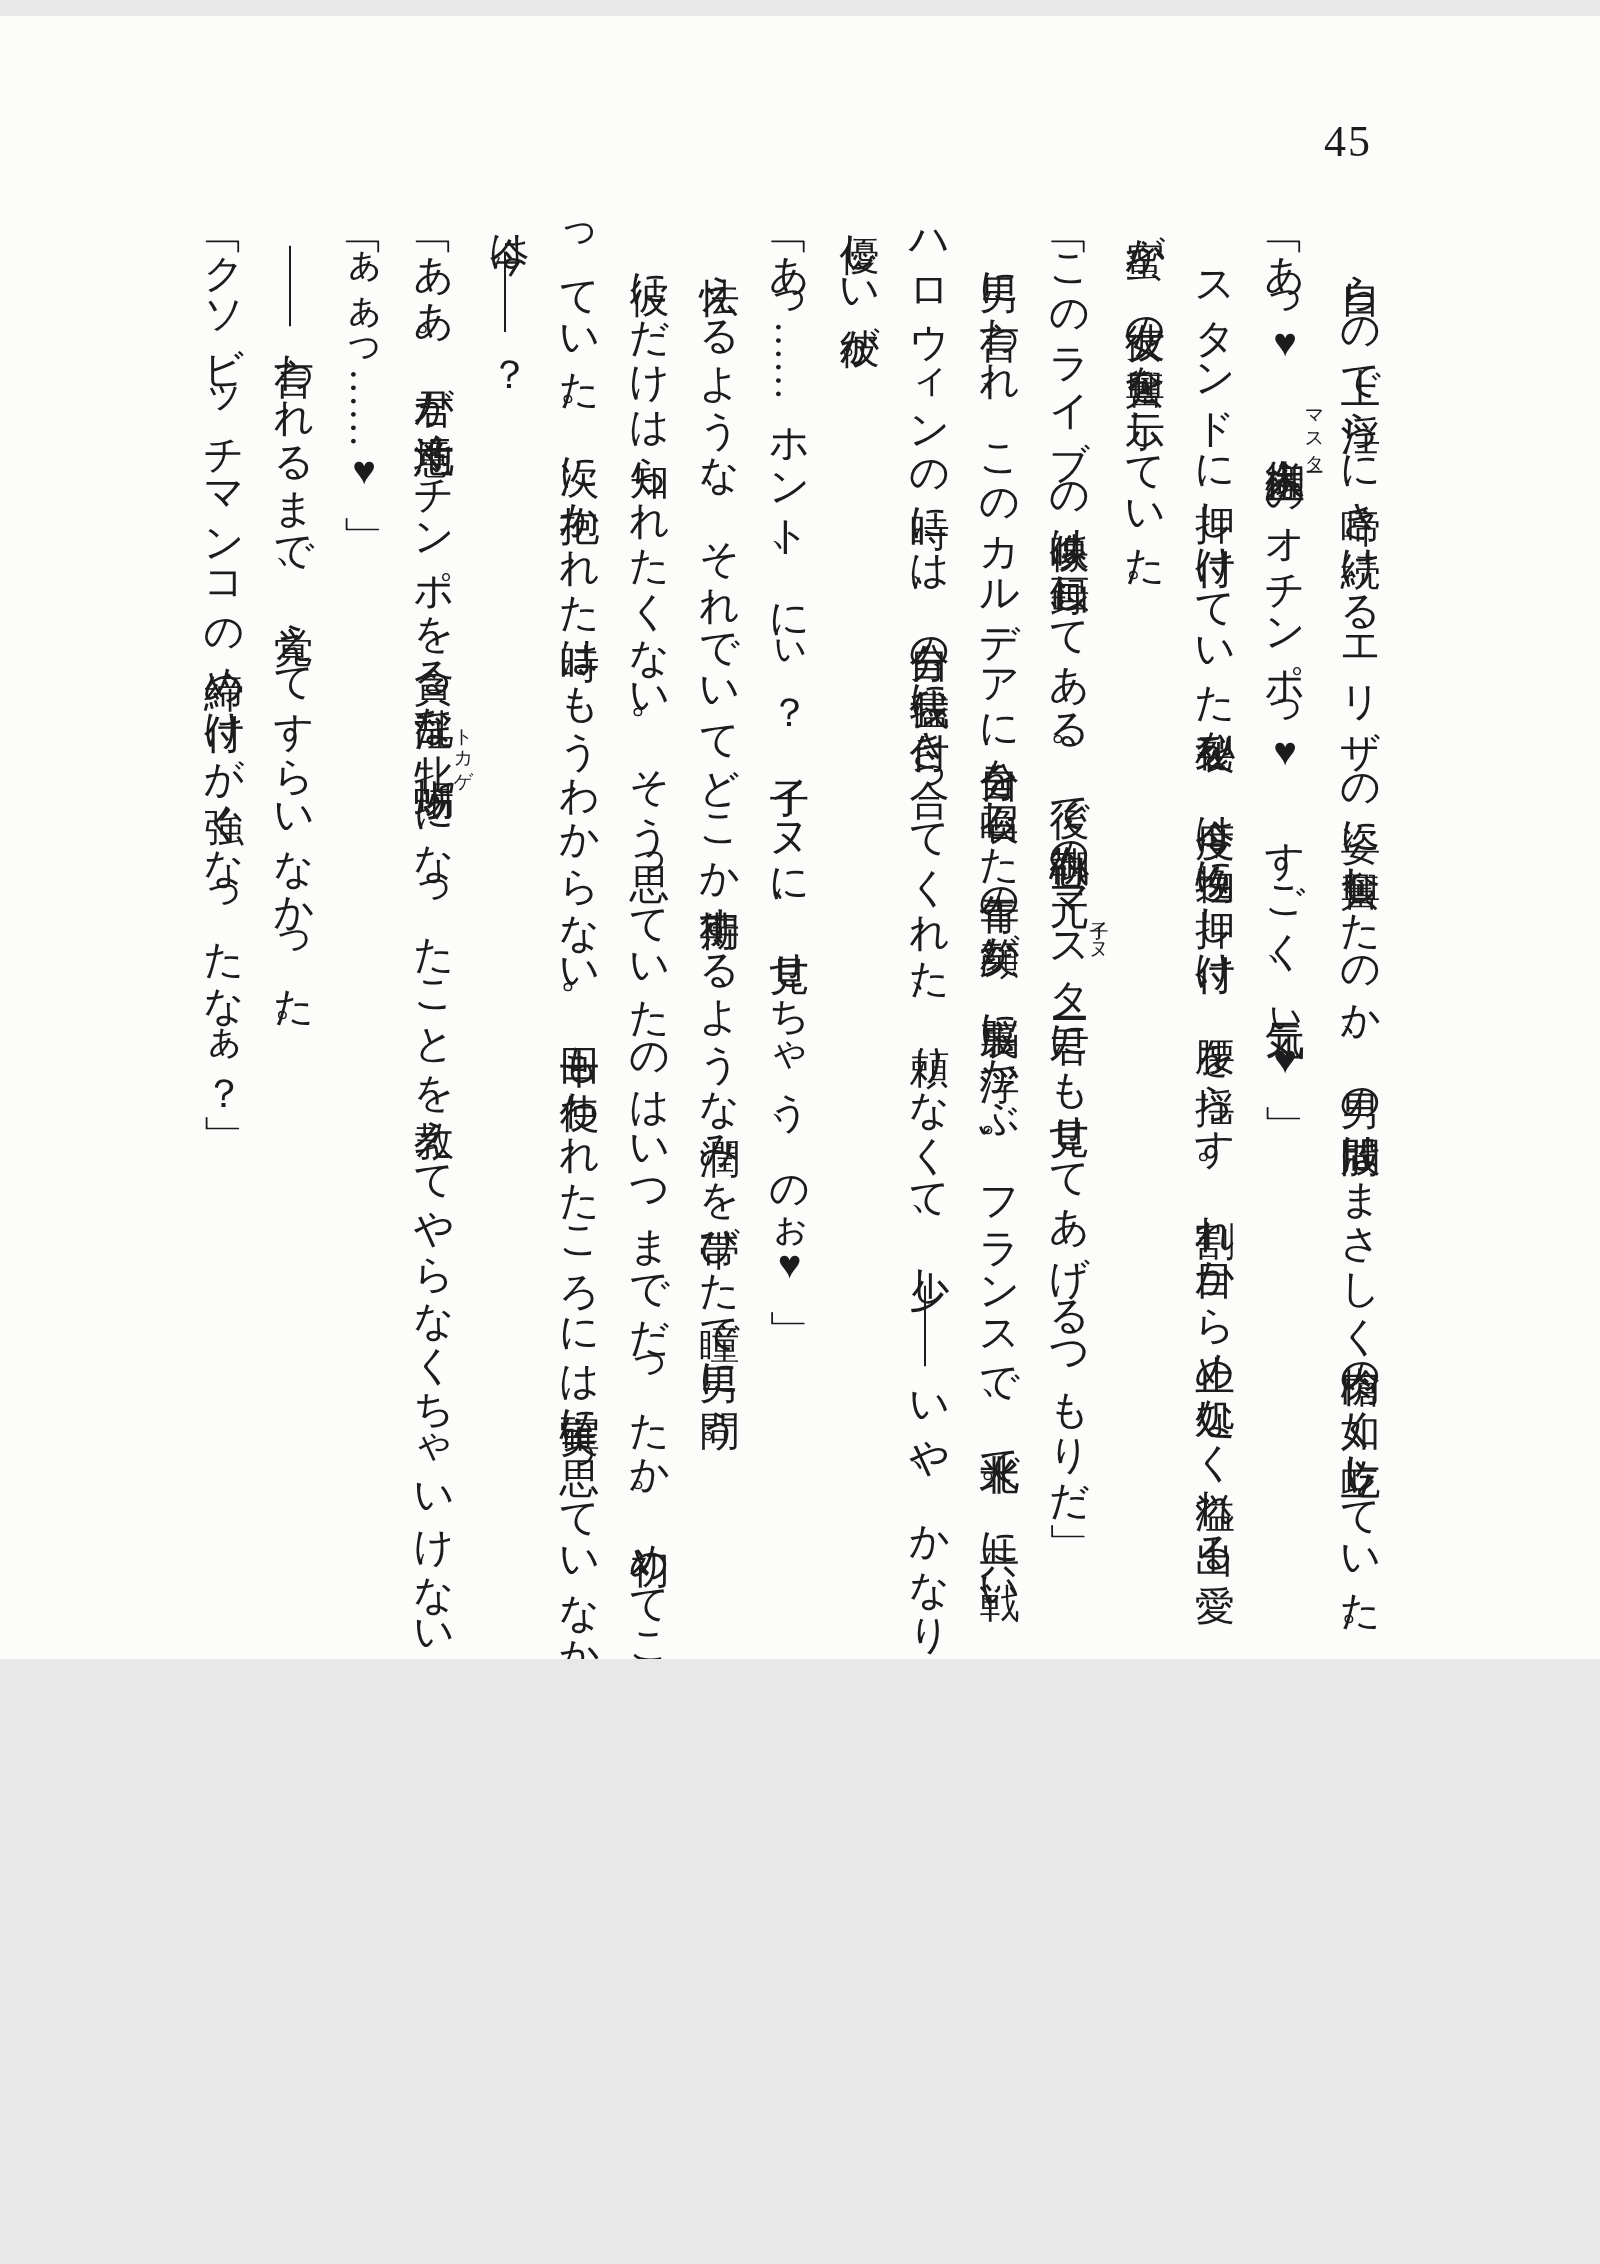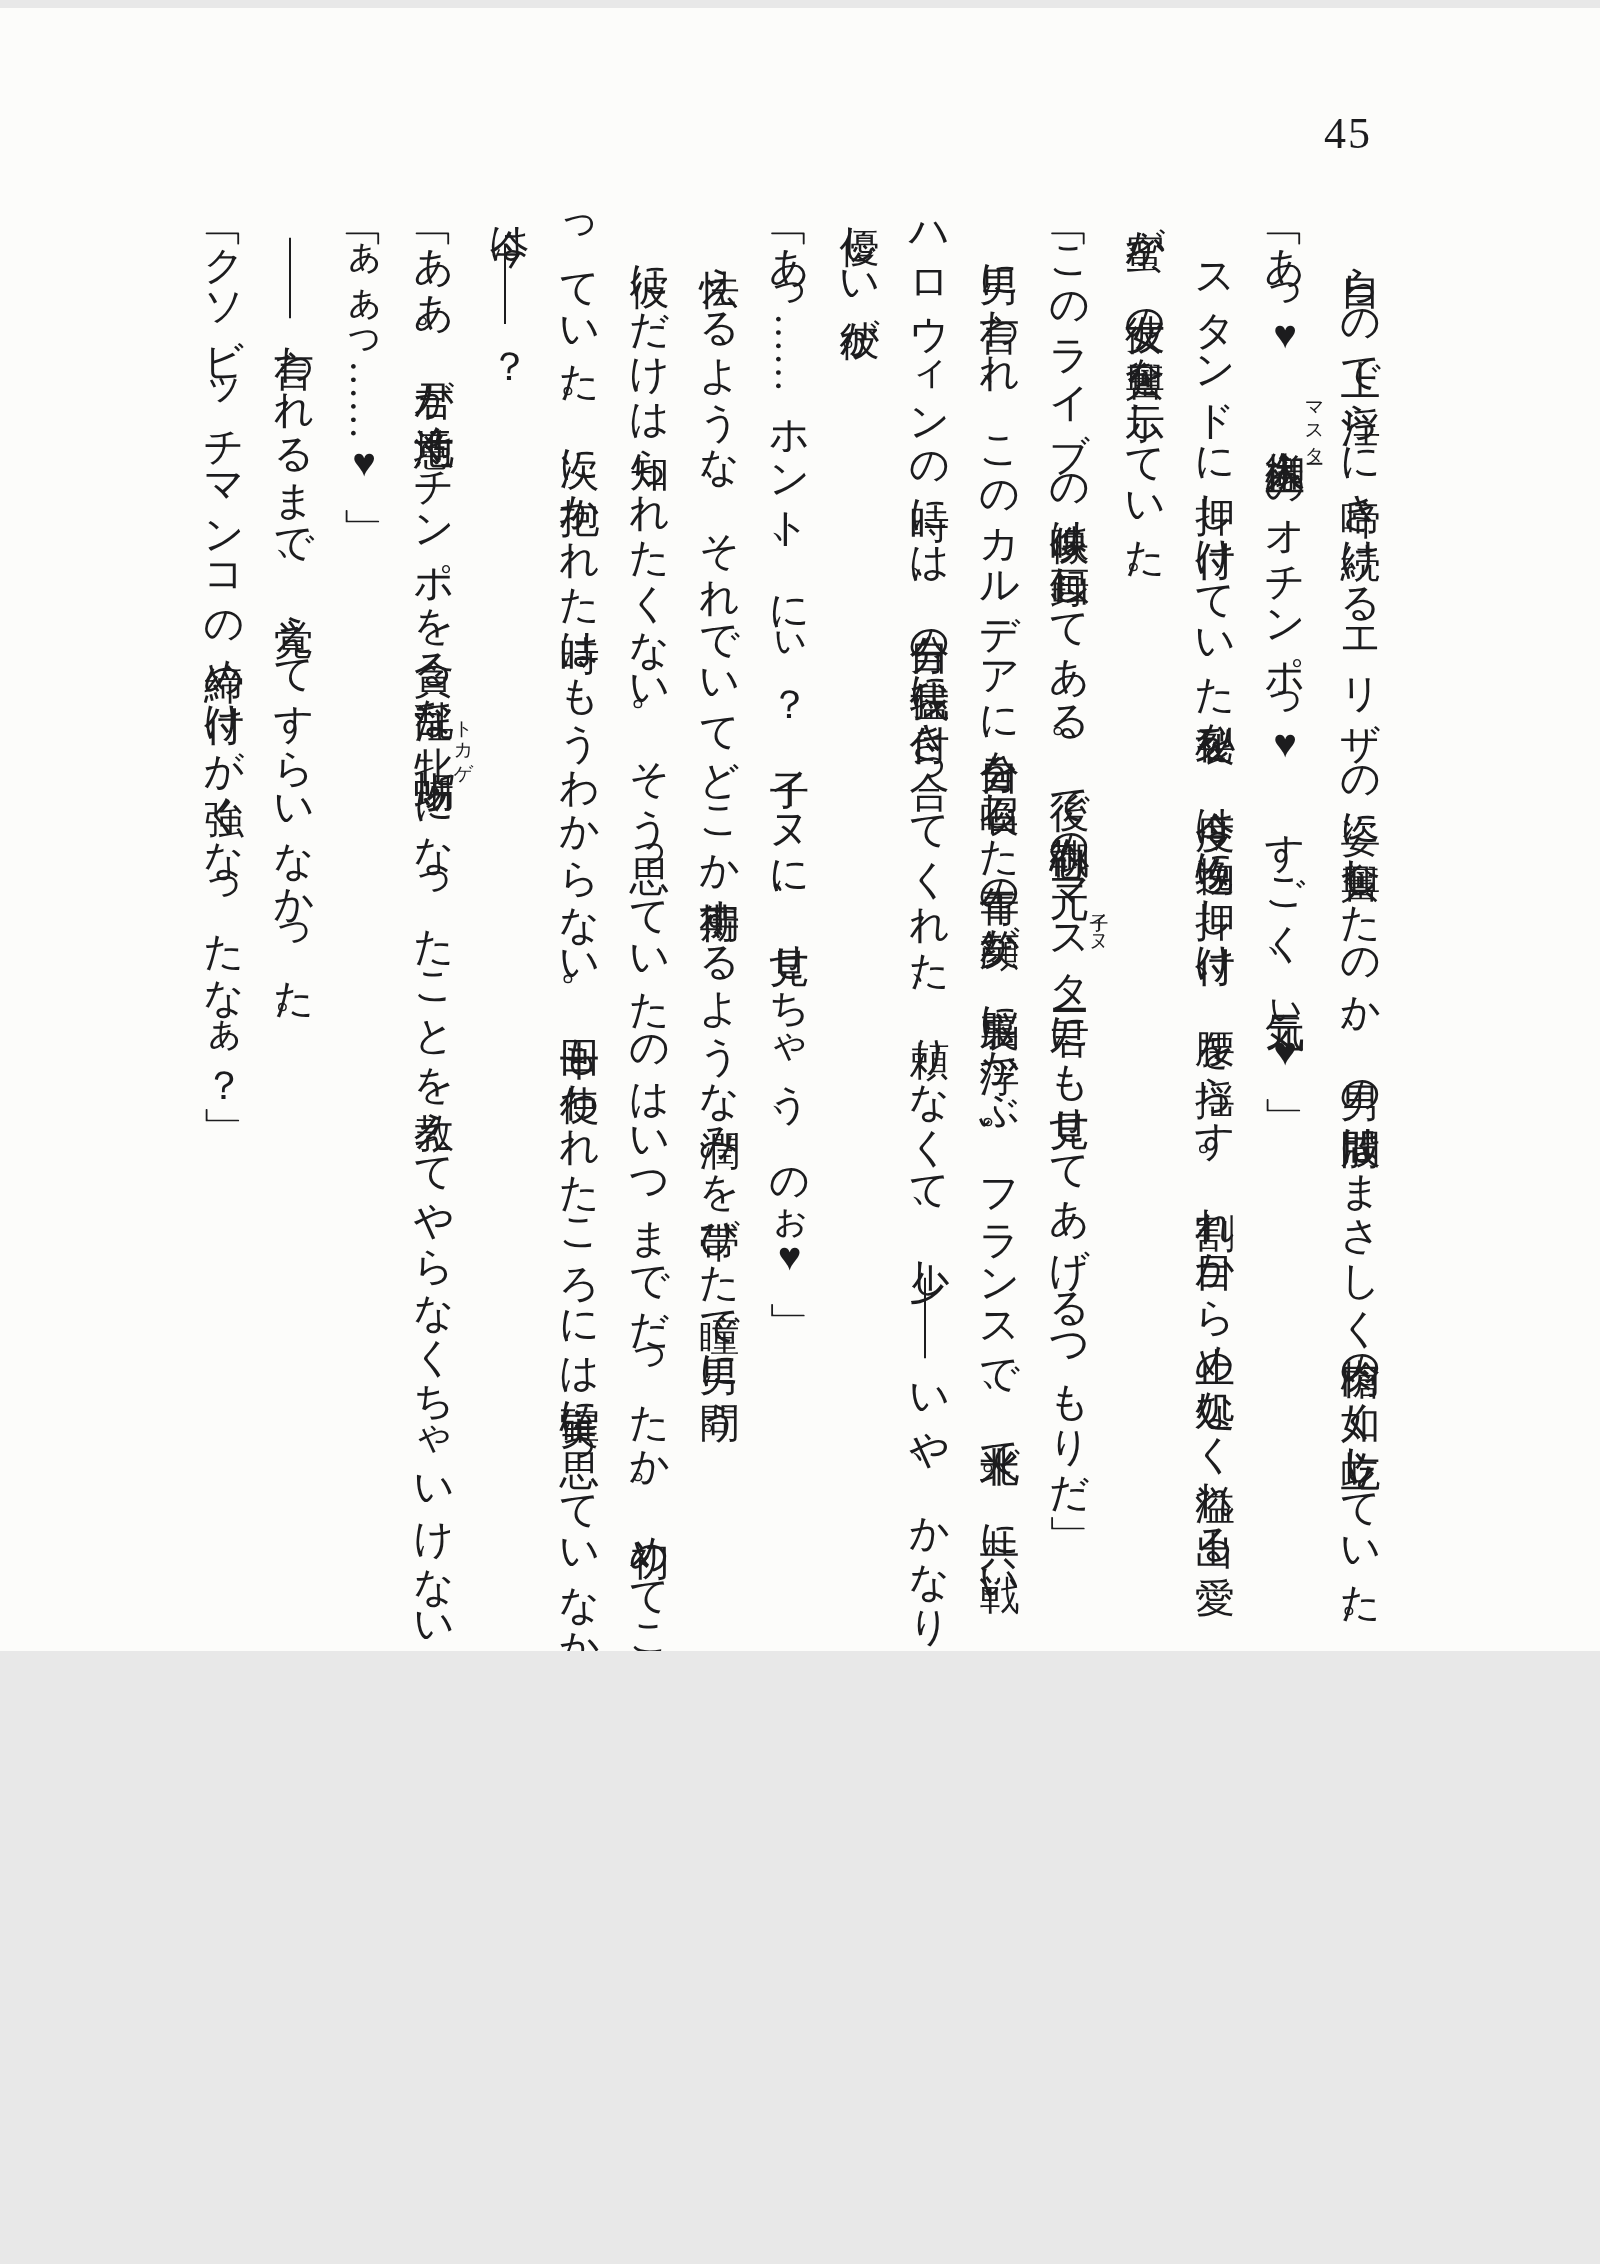--- a/index.html
+++ b/index.html
@@ -6,21 +6,21 @@
     margin: 0;
     padding: 0;
   }
   body {
     background: #e8e8e8;
   }
   .page {
     position: relative;
     width: 1600px;
     height: 1643px;
-    margin: 8px auto;
+    margin: 16px auto;
     overflow: hidden;
     font-family: "Liberation Serif", "DejaVu Serif", serif;
   }
   .page-number {
     position: absolute;
     top: 104px;
     right: 228px;
     font-size: 44px;
     line-height: 1;
     letter-spacing: 2px;

